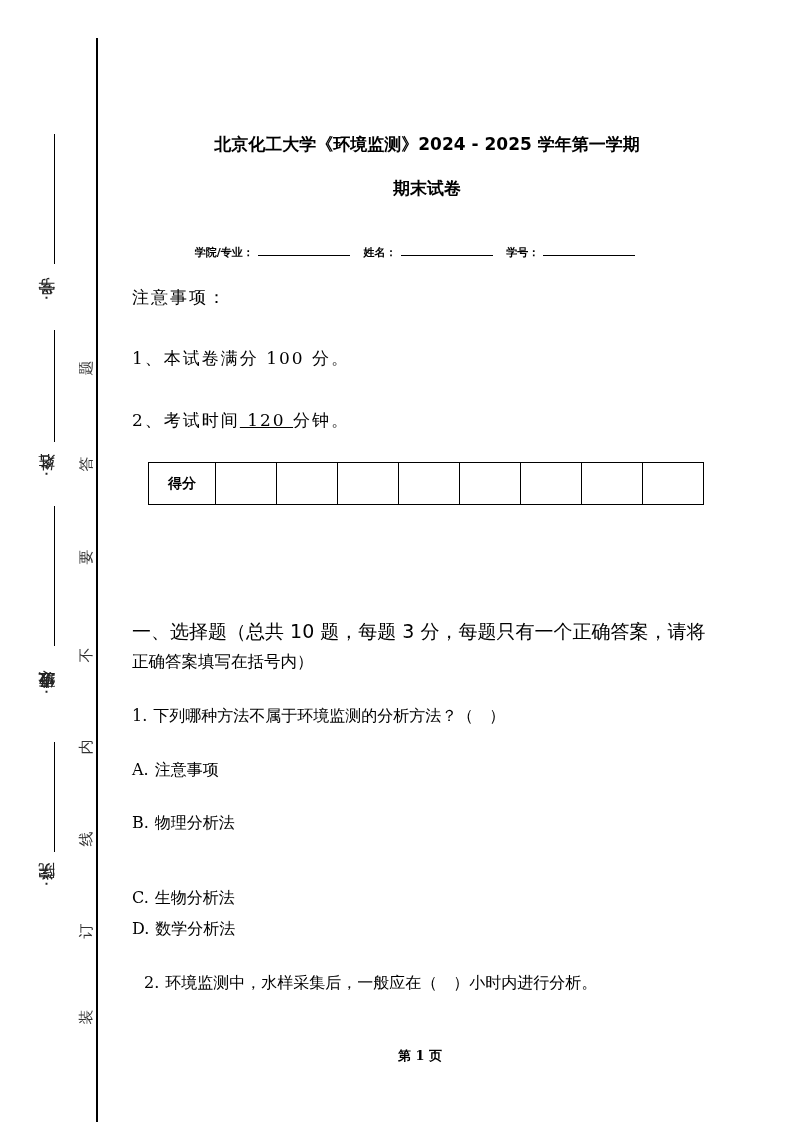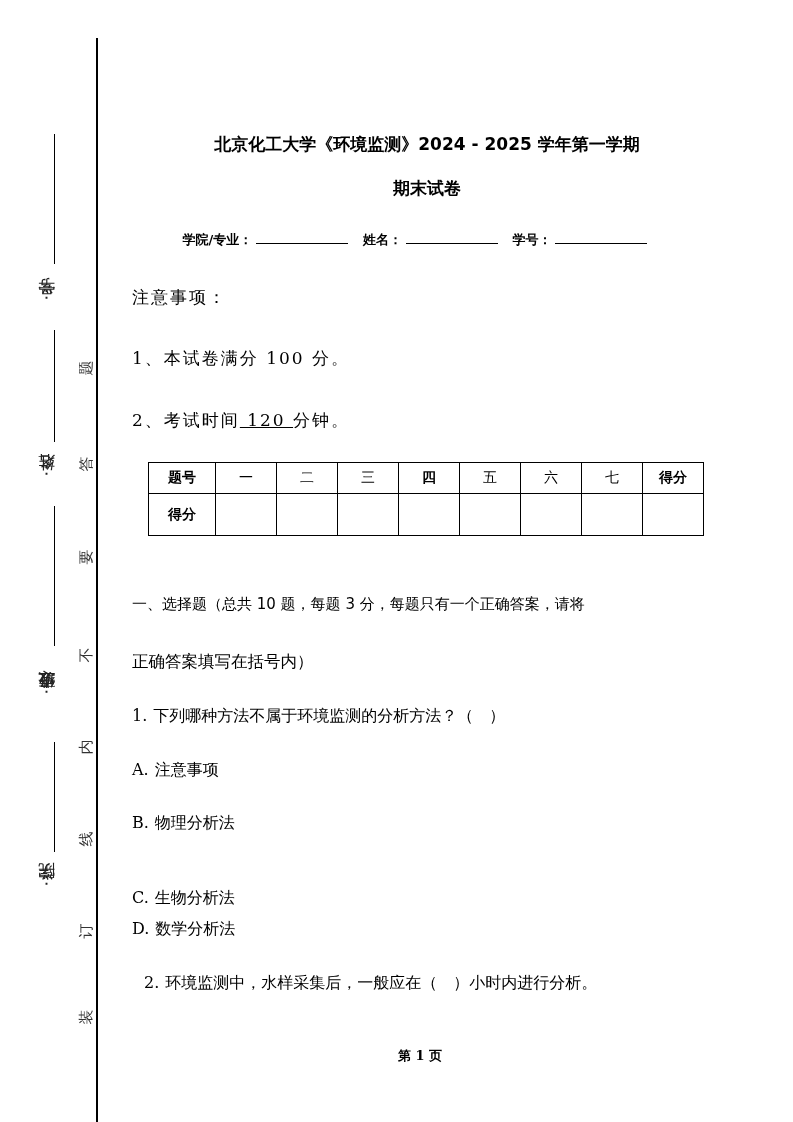--- a/index.html
+++ b/index.html
@@ -22,22 +22,22 @@
   .seal-char {
     position: absolute; left: 76px; width: 20px;
     font-family: "DejaVu Serif", serif; font-size: 15px; color: #333;
     transform: rotate(-90deg); text-align: center; line-height: 20px;
   }
   .title {
     position: absolute; left: 127px; width: 600px; text-align: center;
     font-family: "DejaVu Sans", sans-serif; font-weight: bold; font-size: 17px;
   }
   .info-row {
-    position: absolute; left: 120px; width: 600px; top: 229px; text-align: center;
-    font-family: "DejaVu Sans", sans-serif; font-weight: bold; font-size: 13px;
+    position: absolute; left: 120px; width: 600px; top: 241px; text-align: center;
+    font-family: "DejaVu Sans", sans-serif; font-weight: bold; font-size: 11px;
   }
   .info-row .blank {
     display: inline-block; width: 92px; border-bottom: 1px solid #000; height: 14px; vertical-align: baseline; margin: 0 10px 0 4px;
   }
   .text {
     position: absolute; left: 132px; font-size: 17px; letter-spacing: 2px;
     font-family: "DejaVu Serif", serif;
   }
   .underlined { text-decoration: underline; }
   table.score {
@@ -93,46 +93,35 @@
 </div>
 
 <div class="text" style="top:286px;">注意事项：</div>
 <div class="text" style="top:347px;">1、本试卷满分 100 分。</div>
 <div class="text" style="top:409px;">
   <span>2、考试时间</span><span class="underlined"> 120 </span><span>分钟。</span>
 </div>
 
 <table class="score">
   <tbody>
-      <tr class="r0">
-    <td class="head">题号</td>
-    <td>一</td>
-    <td>二</td>
-    <td>三</td>
-    <td style="font-weight:bold;">四</td>
-    <td>五</td>
-    <td>六</td>
-    <td>七</td>
-    <td style="font-weight:bold;">得分</td>
-  </tr>
   <tr class="r1">
     <td class="head">得分</td>
     <td></td>
     <td></td>
     <td></td>
     <td></td>
     <td></td>
     <td></td>
     <td></td>
     <td></td>
   </tr>
 </tbody>
   </table>
 
-<div class="q-text" style="top:595px;font-size:15px;">一、选择题（总共 10 题，每题 3 分，每题只有一个正确答案，请将</div>
+<div class="q-text" style="top:619px;font-size:19px;">一、选择题（总共 10 题，每题 3 分，每题只有一个正确答案，请将</div>
 <div class="q-text" style="top:651px;font-size:16.5px;">正确答案填写在括号内）</div>
 
 <div class="q-text" style="top:706px;">
   <span class="num">1.</span><span>下列哪种方法不属于环境监测的分析方法？（　）</span>
 </div>
 <div class="q-text" style="top:760px;">
   <span class="num">A.</span><span>注意事项</span>
 </div>
 <div class="q-text" style="top:813px;">
   <span class="num">B.</span><span>物理分析法</span>

